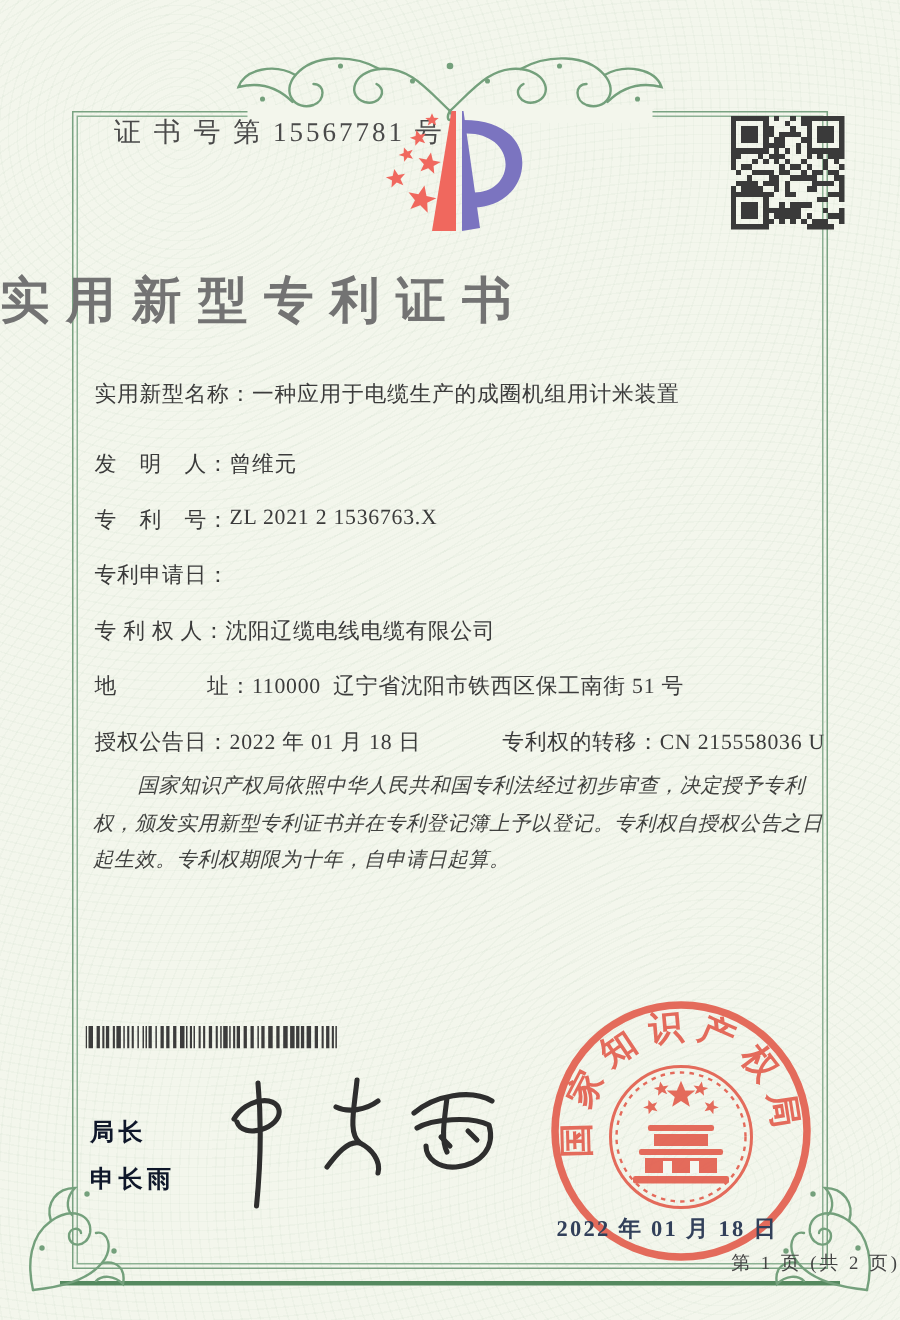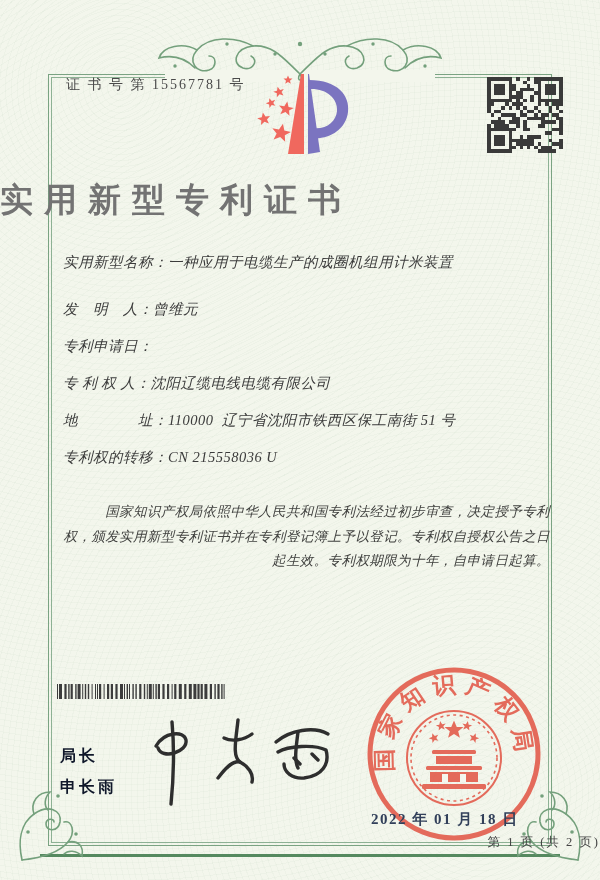--- a/index.html
+++ b/index.html
@@ -9,32 +9,32 @@
     background:
       repeating-radial-gradient(circle at 20% 10%, rgba(130,170,135,0.05) 0 1px, transparent 1px 6px),
       repeating-radial-gradient(circle at 80% 90%, rgba(130,170,135,0.05) 0 1px, transparent 1px 6px),
       #f3f6ec;
     color:#2f2f2f;
   }
   .frame{position:absolute;left:48px;top:74px;width:502px;height:770px;
     border:1px solid #7aa382;}
   .frame-inner{position:absolute;inset:2px;border:1px solid #8db194;}
   .bottom-line{position:absolute;left:40px;right:40px;top:854px;height:3px;background:#55895f;}
-  .cert-no{position:absolute;left:66px;top:76px;font-size:14px;letter-spacing:2px;color:#4a4a4a;}
+  .cert-no{position:absolute;left:76px;top:76px;font-size:18px;letter-spacing:2px;color:#4a4a4a;}
   .logo{position:absolute;left:246px;top:66px;}
   .qr{position:absolute;left:487px;top:77px;width:76px;height:76px;}
   .title{position:absolute;left:0;top:178px;width:100%;text-align:left;
     font-size:33px;font-weight:700;letter-spacing:11px;color:#737373;}
   .fields{position:absolute;left:63px;top:253px;right:44px;font-size:14.5px;color:#3b3b3b;}
-  .field-row{display:flex;white-space:pre;height:20px;margin-bottom:17px;letter-spacing:0.5px;font-style:italic;}
+  .field-row{display:flex;white-space:pre;height:20px;margin-bottom:17px;letter-spacing:0.5px;}
   .field-row.first{margin-bottom:27px;}
   .field-row.split{justify-content:space-between;padding-right:6px;}
   .f-label{flex:none;}
-  .paras{position:absolute;left:62px;right:50px;top:500px;font-size:13.5px;line-height:1.82;
-    color:#40413f;font-style:italic;letter-spacing:0.4px;text-align:right;}
+  .paras{position:absolute;left:62px;right:50px;top:512px;font-size:13.5px;line-height:1.82;
+    color:#40413f;font-style:italic;letter-spacing:0.4px;}
   .paras p{margin:0;text-indent:2.2em;}
   .barcode{position:absolute;left:57px;top:684px;width:168px;height:15px;}
   .director{position:absolute;left:60px;top:740px;font-size:16px;line-height:31px;
     color:#0f172a;font-weight:600;letter-spacing:3px;font-style:normal;}
   .signature{position:absolute;left:128px;top:708px;}
   .seal{position:absolute;left:358px;top:658px;opacity:0.88;}
   .seal-date{position:absolute;left:371px;top:810px;font-size:15px;letter-spacing:1.5px;
     color:#32405a;font-weight:600;z-index:1;}
   .footer{position:absolute;left:0;top:834px;width:100%;text-align:right;
     font-size:12.5px;color:#444;letter-spacing:2px;}
@@ -366,31 +366,36 @@
 <div class="fields">
   <div class="field-row first">
     <span class="f-label">实用新型名称：</span>
     <span class="f-value">一种应用于电缆生产的成圈机组用计米装置</span>
   </div>
   <div class="field-row">
     <span class="f-label">发　明　人：</span>
     <span class="f-value">曾维元</span>
   </div>
   <div class="field-row">
+    <span class="f-label">专　利　号：</span>
+    <span class="f-value">ZL 2021 2 1536763.X</span>
+  </div>
+  <div class="field-row">
     <span class="f-label">专利申请日：</span>
   </div>
   <div class="field-row">
     <span class="f-label">专 利 权 人：</span>
     <span class="f-value">沈阳辽缆电线电缆有限公司</span>
   </div>
   <div class="field-row">
     <span class="f-label">地　　　　址：</span>
     <span class="f-value">110000  辽宁省沈阳市铁西区保工南街 51 号</span>
   </div>
   <div class="field-row split">
+    <span><span class="f-label">授权公告日：</span><span class="f-value">2022 年 01 月 18 日</span></span>
     <span><span class="f-label">专利权的转移：</span><span class="f-value">CN 215558036 U</span></span>
   </div>
 </div>
 
 <div class="paras">
   <p>国家知识产权局依照中华人民共和国专利法经过初步审查，决定授予专利权，颁发实用新型专利证书并在专利登记簿上予以登记。专利权自授权公告之日起生效。专利权期限为十年，自申请日起算。</p>
 </div>
 
 <svg class="barcode" id="barcode-svg" viewBox="0 0 168 15" preserveAspectRatio="none">
     <rect x="0" y="0" width="1" height="15" fill="#3c3c3c"></rect>

